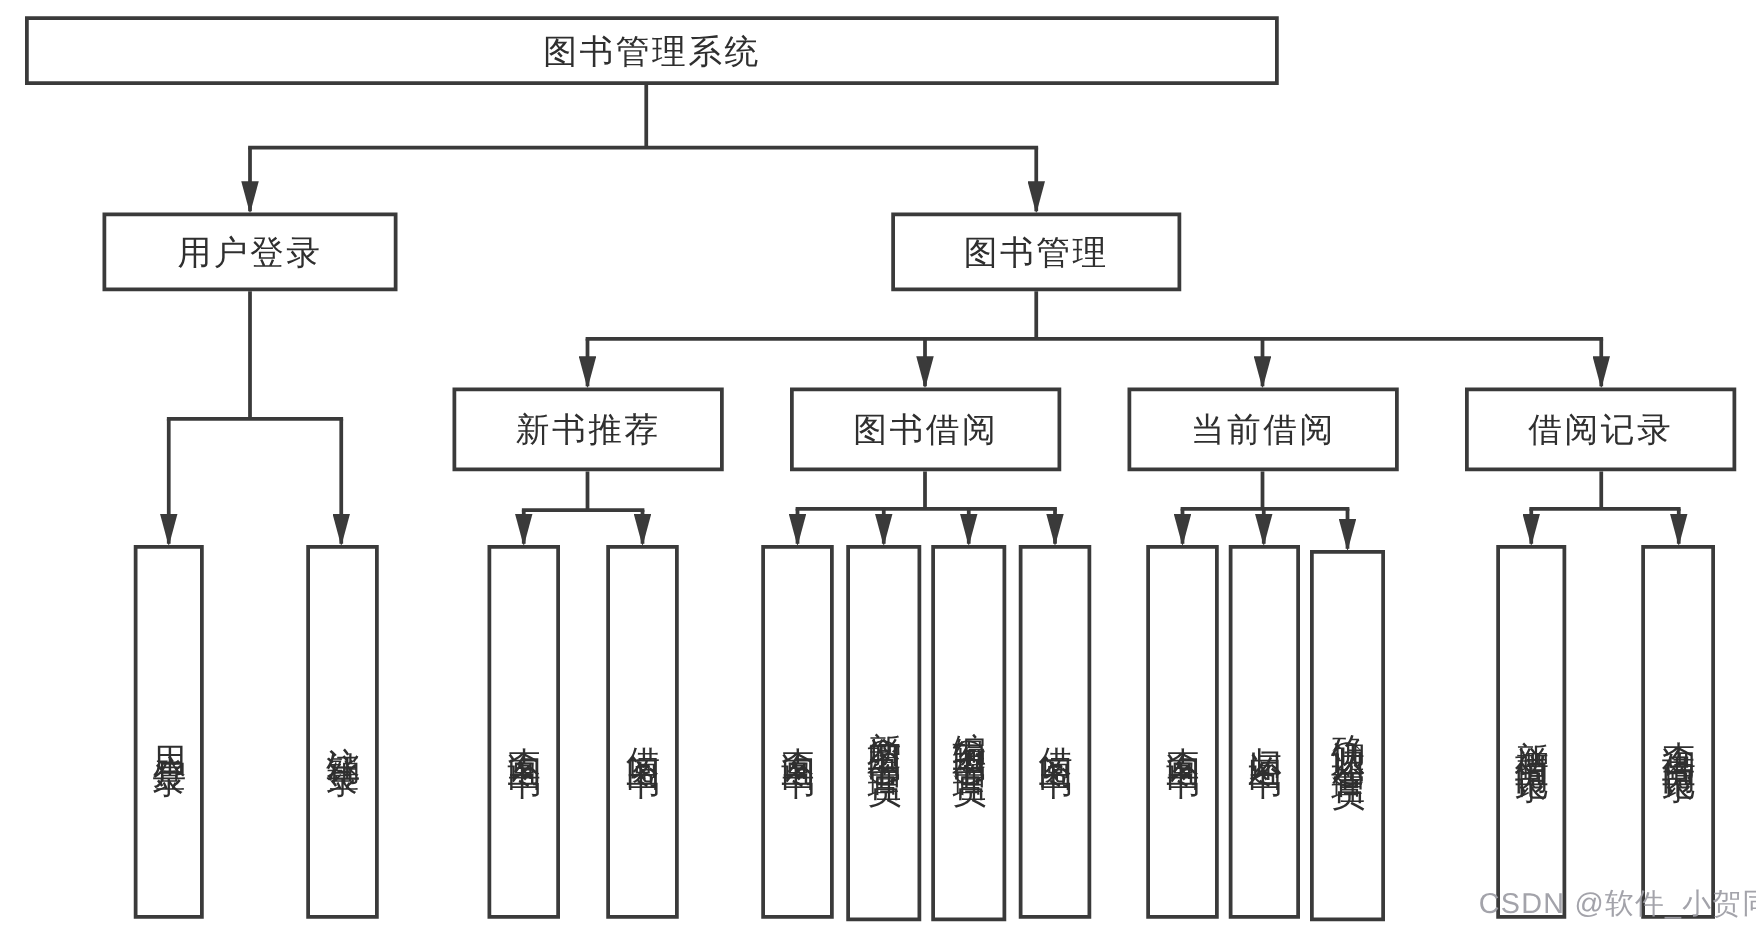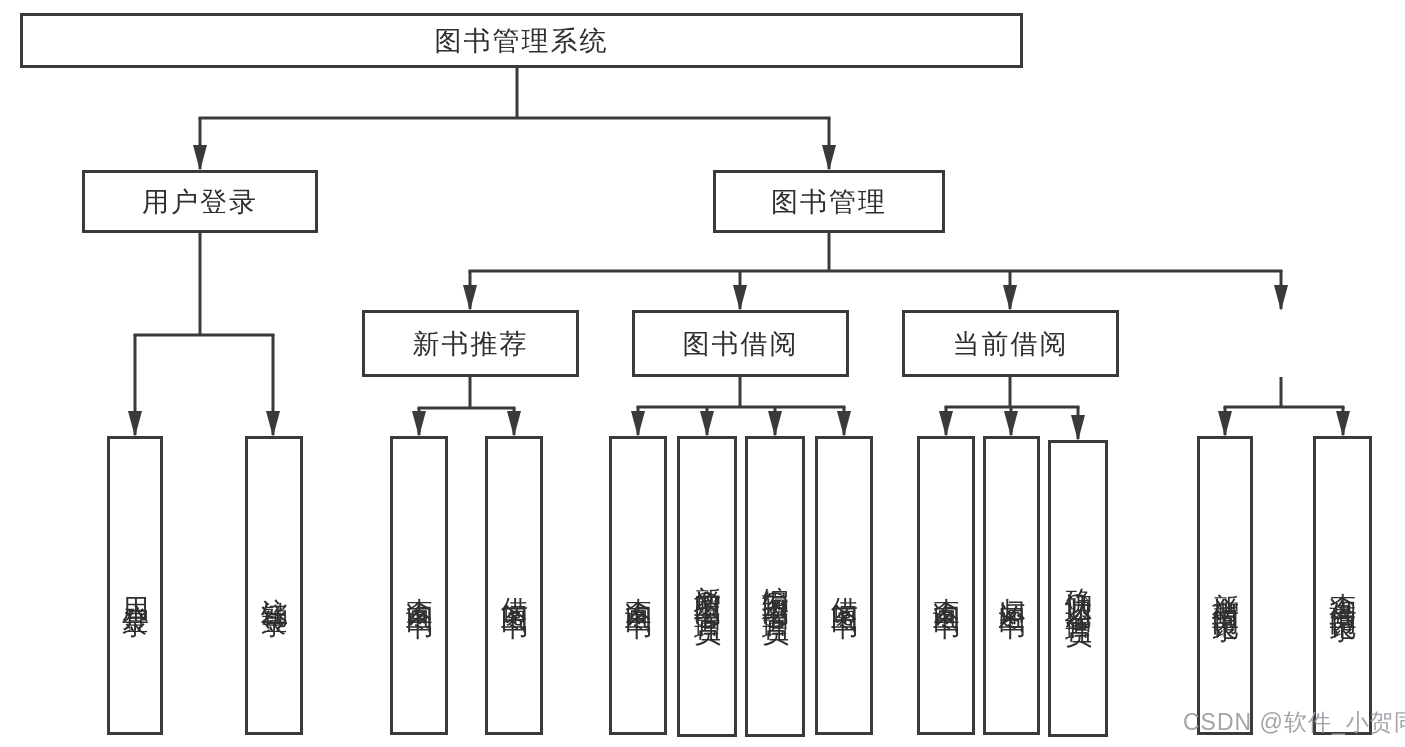--- a/index.html
+++ b/index.html
@@ -91,20 +91,23 @@
 
   <div class="box" style="left:362px;top:310px;width:217px;height:67px;">
     <span class="hlabel">新书推荐</span>
   </div>
   <div class="box" style="left:632px;top:310px;width:217px;height:67px;">
     <span class="hlabel">图书借阅</span>
   </div>
   <div class="box" style="left:902px;top:310px;width:217px;height:67px;font-family:Liberation Mono, monospace;">
     <span class="hlabel">当前借阅</span>
   </div>
+  <div class="box" style="left:1172px;top:310px;width:217px;height:67px;">
+    <span class="hlabel">借阅记录</span>
+  </div>
 
   <div class="box vbox" style="left:107px;top:436px;width:56px;height:299px;">
     <span class="vlabel">用户登录</span>
   </div>
   <div class="box vbox" style="left:245px;top:436px;width:58px;height:299px;">
     <span class="vlabel">注销登录</span>
   </div>
 
   <div class="box vbox" style="left:390px;top:436px;width:58px;height:299px;">
     <span class="vlabel">查询图书</span>

